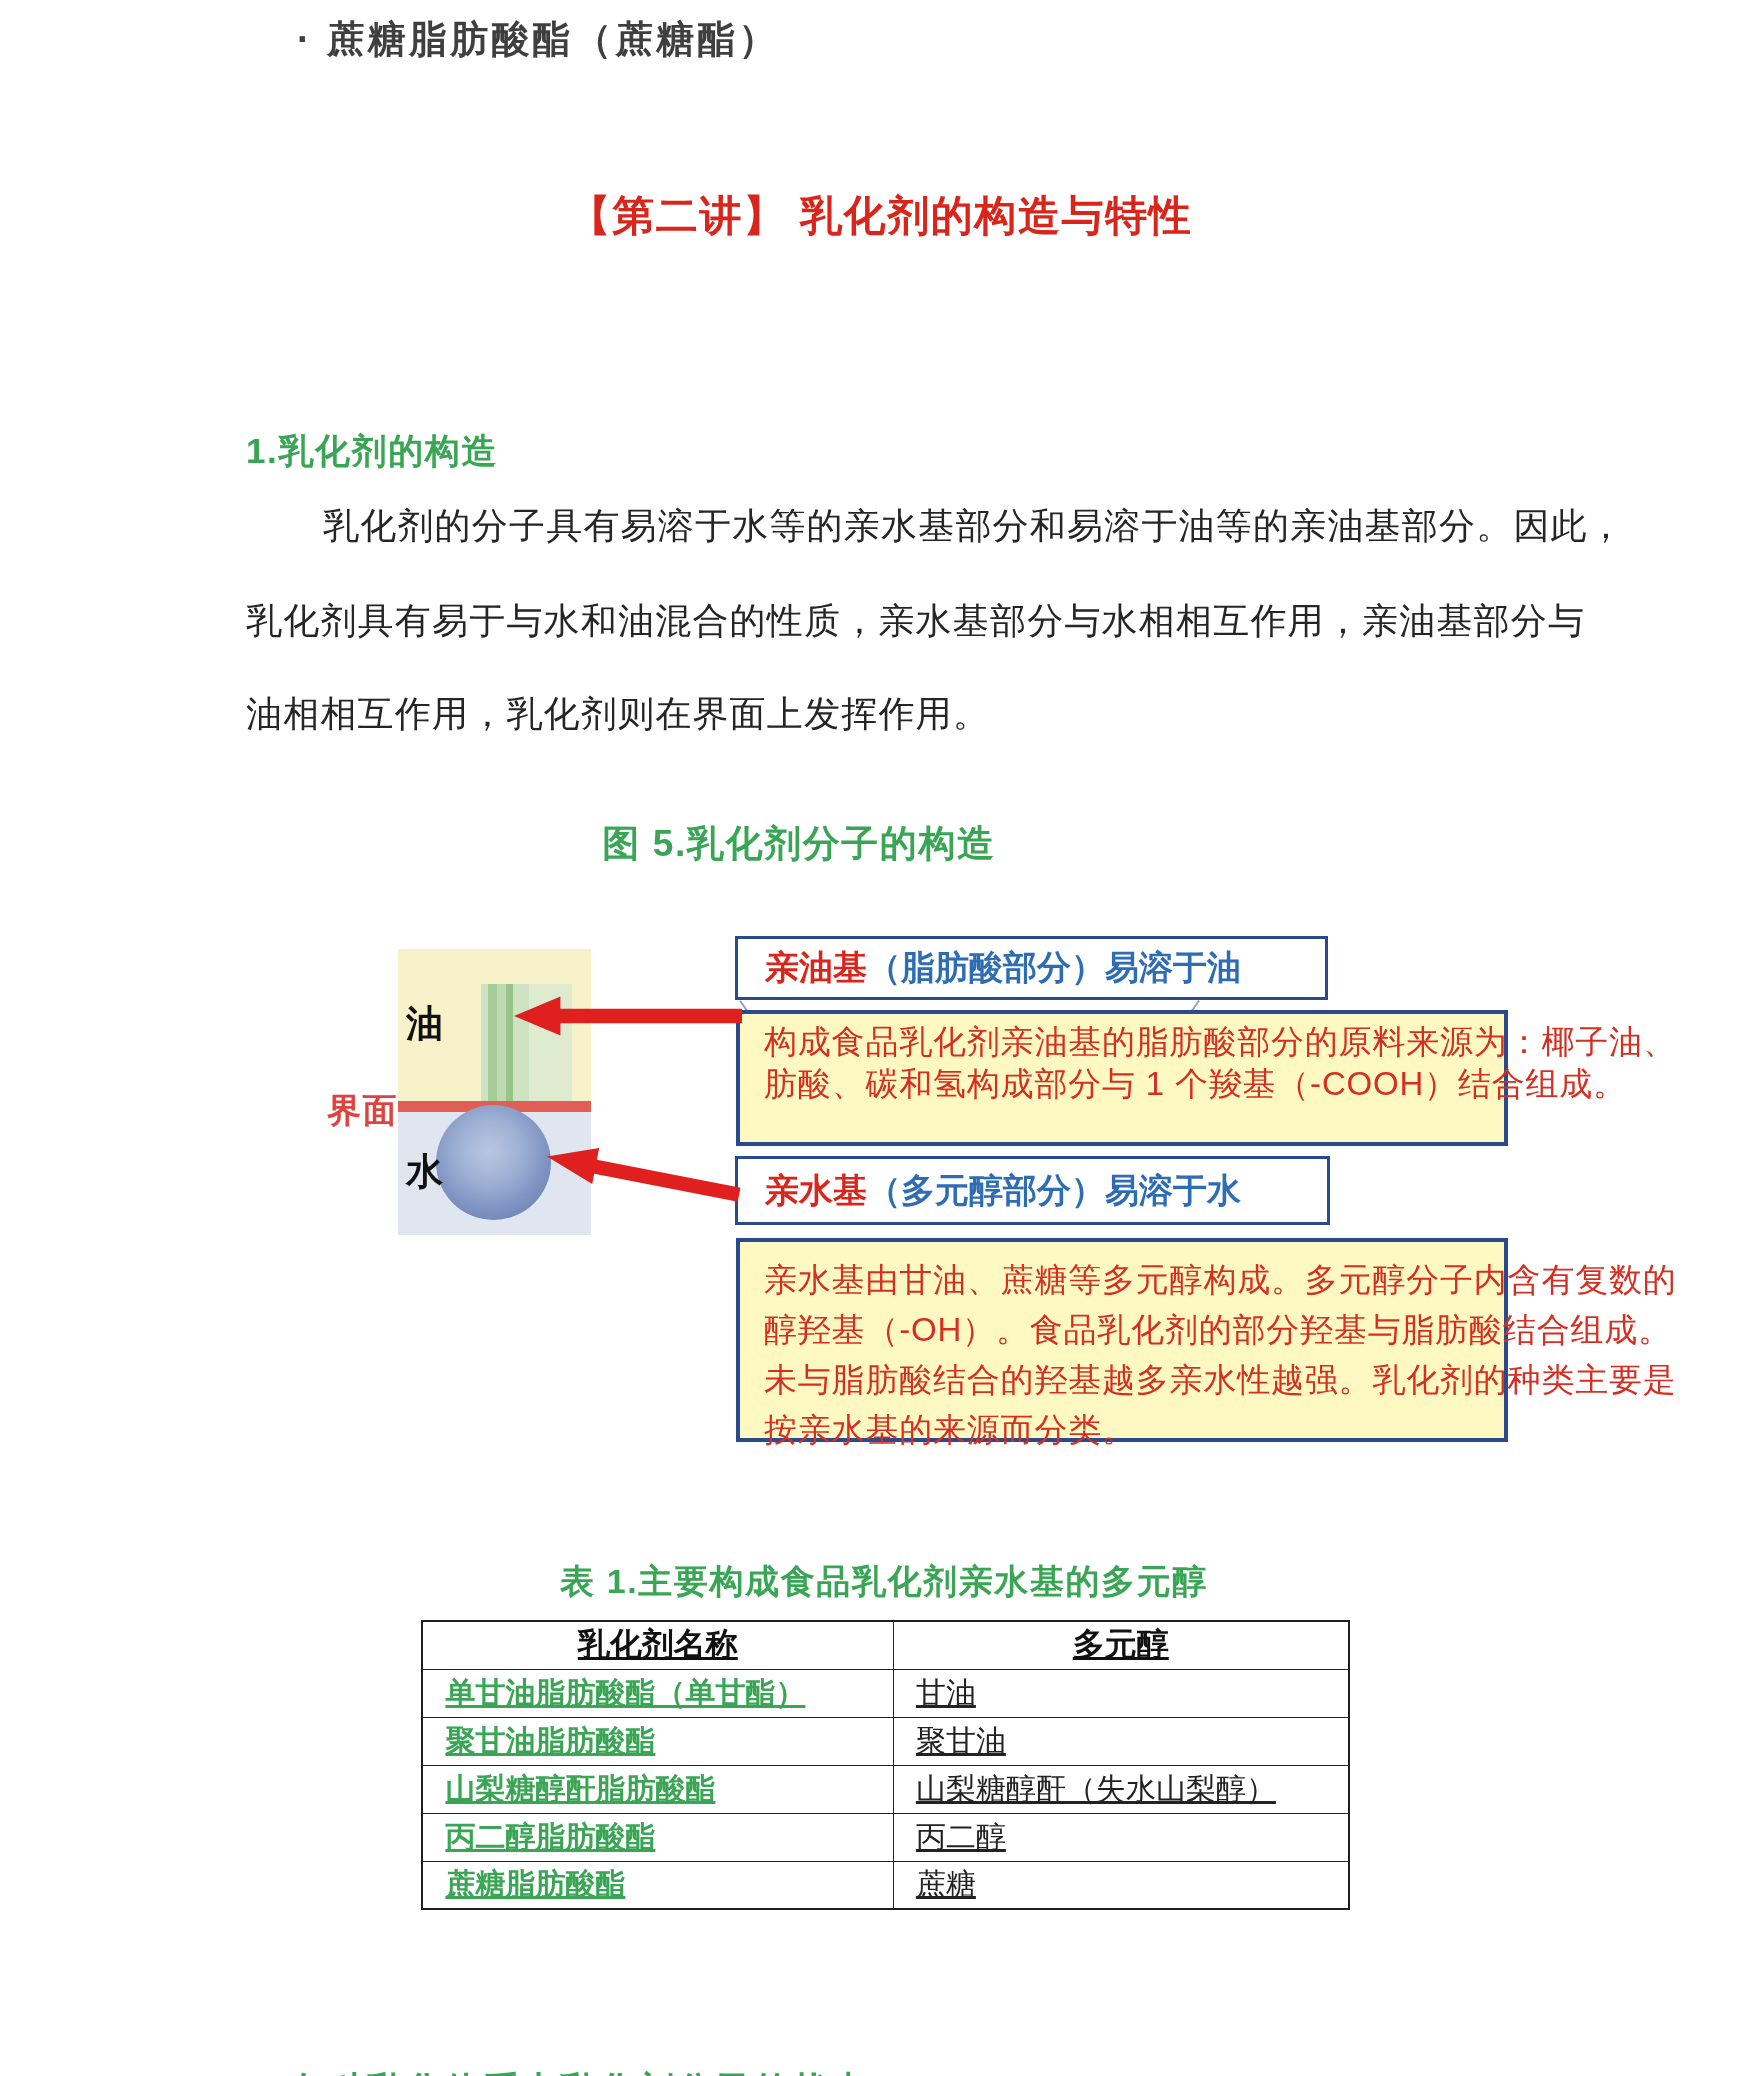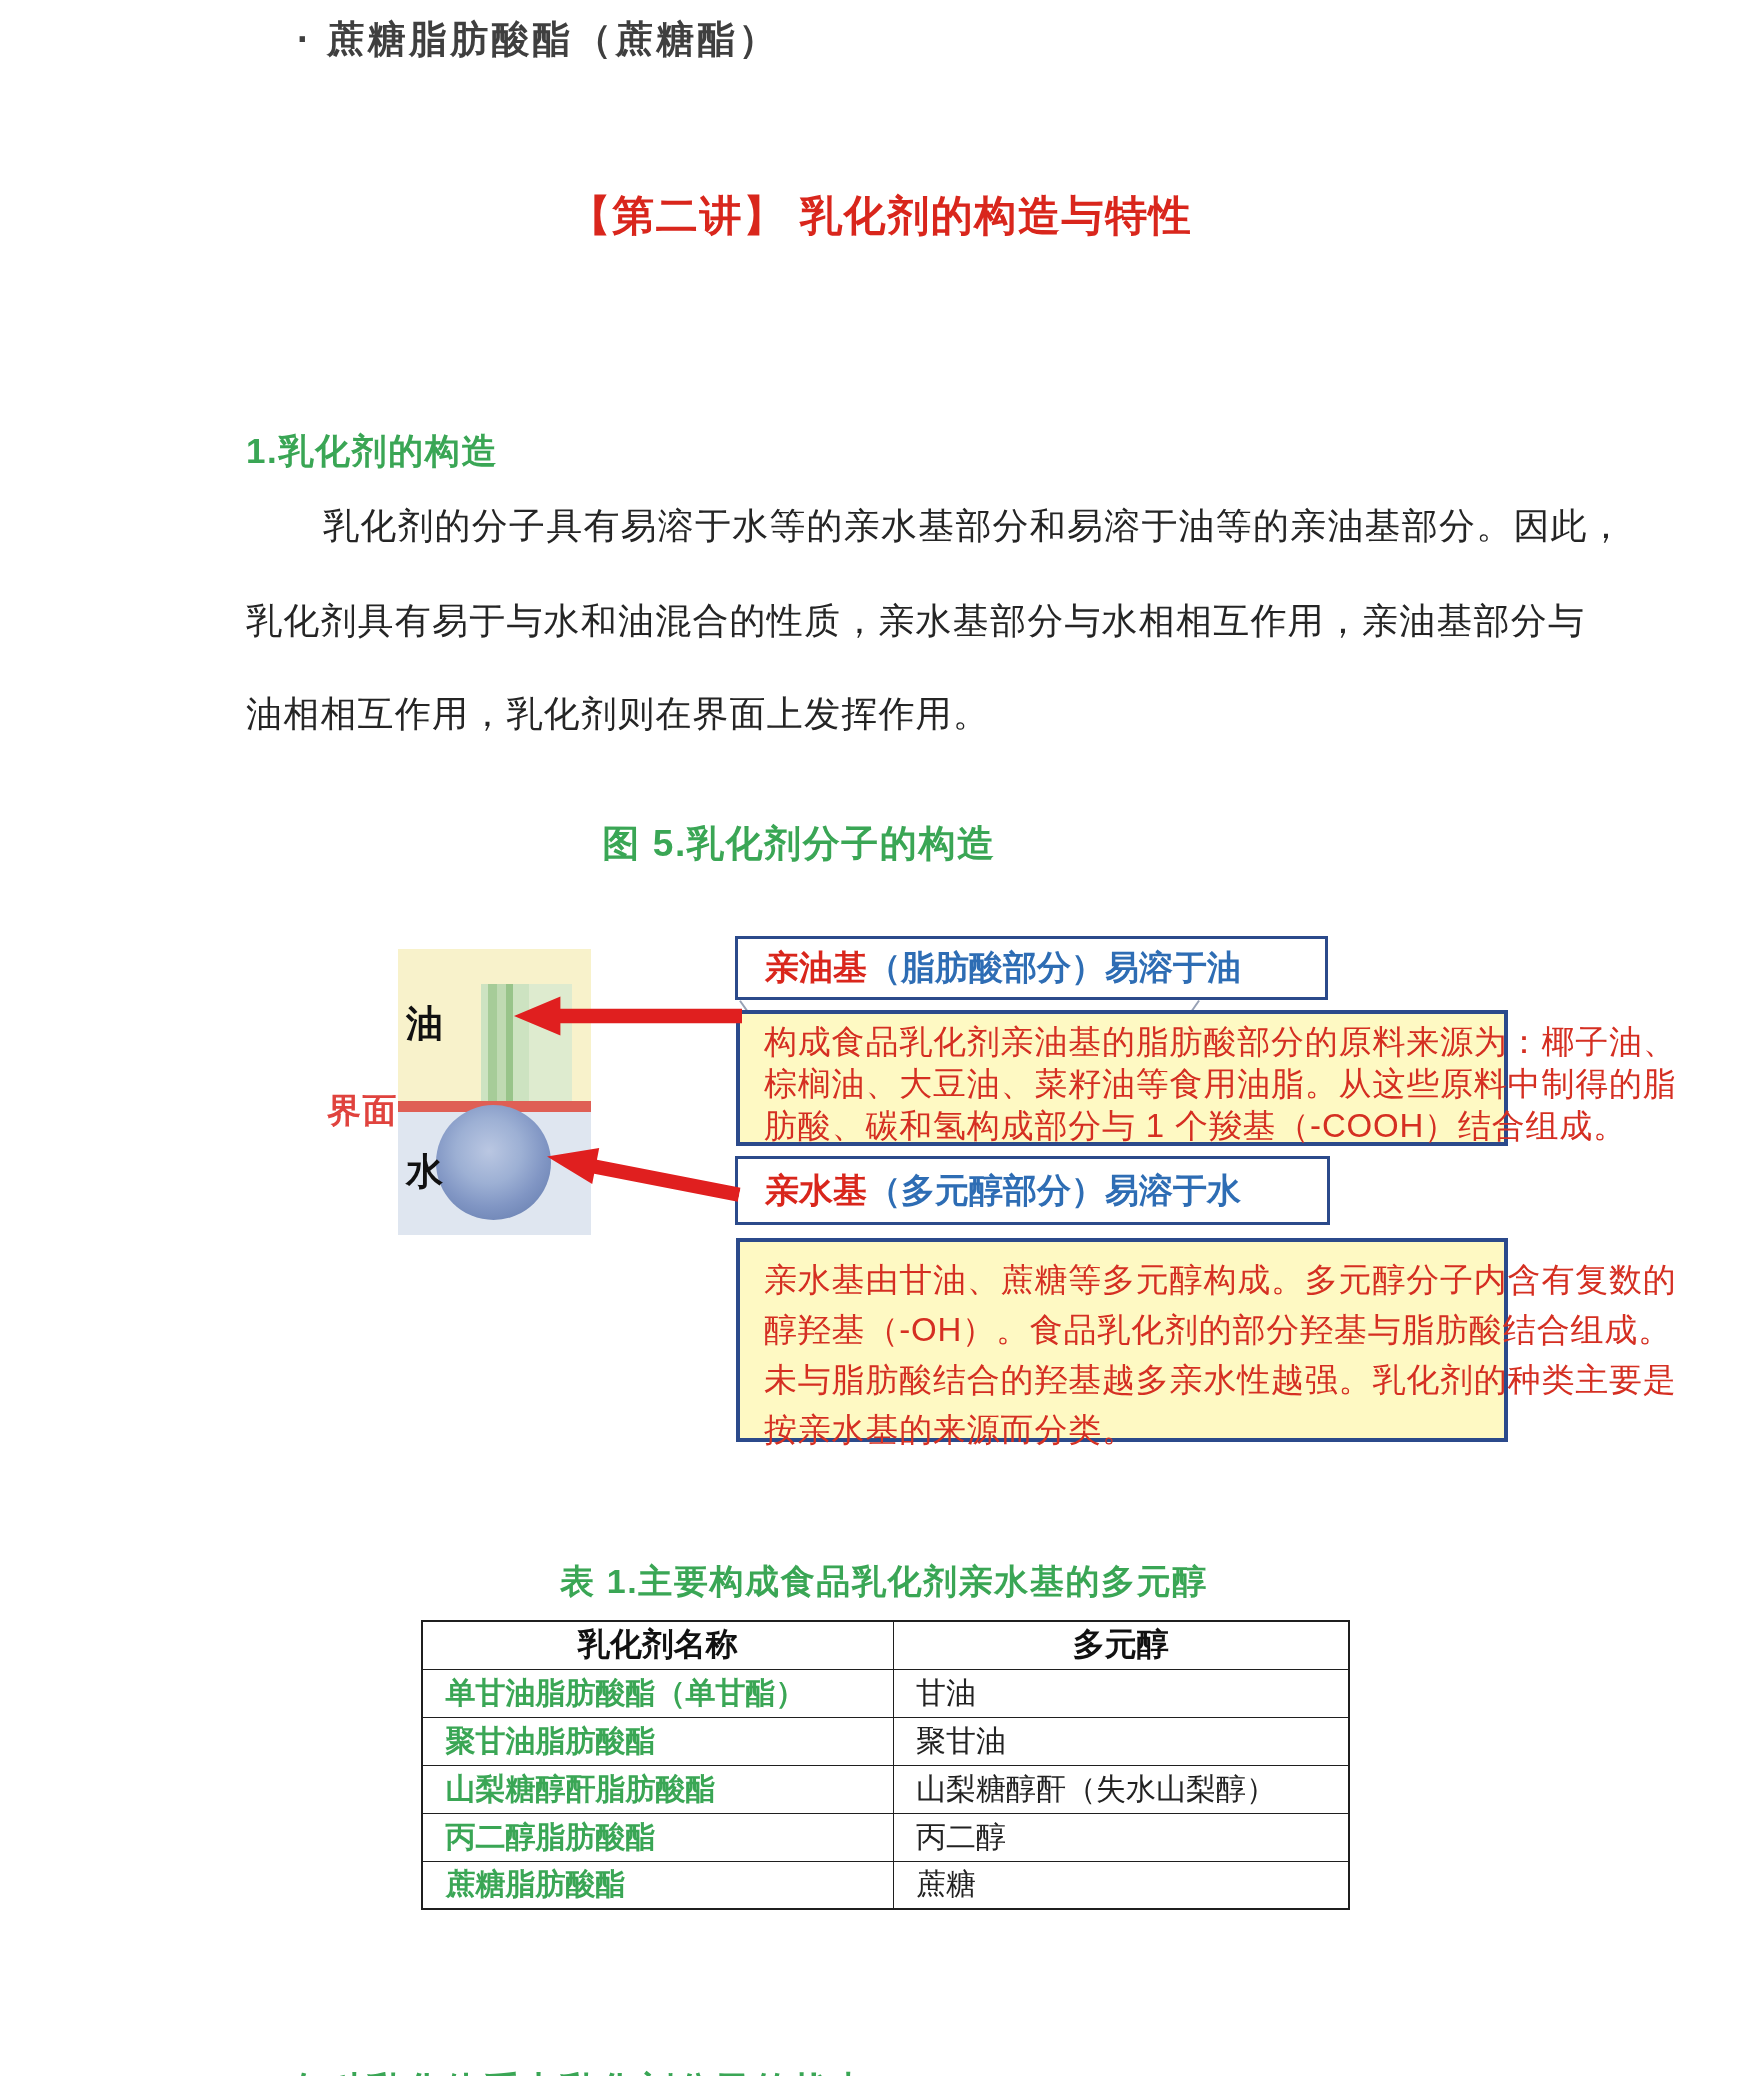--- a/index.html
+++ b/index.html
@@ -67,21 +67,21 @@
 
   .tick{width:2.4px;height:17.6px;background:#97a1b5;}
   .tick-left{left:744px;top:999px;transform:rotate(-35deg);}
   .tick-right{left:1193px;top:999px;transform:rotate(35deg);}
 
   
   .table-caption{left:884px;top:1559px;transform:translateX(-50%);font-size:34px;font-weight:bold;
     color:#3aa655;letter-spacing:1.6px;white-space:nowrap;}
   table.polyol{position:absolute;left:421px;top:1620px;width:927px;border-collapse:collapse;
     table-layout:fixed;border:2.4px solid #1f1f1f;}
-  table.polyol th,table.polyol td{border:1.6px solid #1f1f1f;height:48px;padding:0;box-sizing:border-box;}
+  table.polyol th,table.polyol td{border:1.6px solid #1f1f1f;height:48px;padding:0;box-sizing:border-box;text-decoration:underline;}
   table.polyol th{font-size:32px;font-weight:bold;color:#111;text-align:center;}
   table.polyol td{font-size:30px;padding-left:22.4px;vertical-align:middle;}
   td.emul-name{color:#3aa655;font-weight:bold;}
   td.polyol-name{color:#222;font-weight:normal;}
 </style>
 </head>
 <body>
 
 <div id="page">
 
@@ -111,21 +111,20 @@
 
   <div class="abs callout-title-box box1">
     <span class="co-prefix">亲油基</span>
       <span class="co-rest">（脂肪酸部分）易溶于油</span>
   </div>
   <div class="abs tick tick-left"></div>
   <div class="abs tick tick-right"></div>
 
   <div class="abs callout-body-box box2">
     <div class="co-line">构成食品乳化剂亲油基的脂肪酸部分的原料来源为：椰子油、</div>
-    <div class="co-line">棕榈油、大豆油、菜籽油等食用油脂。从这些原料中制得的脂</div>
     <div class="co-line">肪酸、碳和氢构成部分与 1 个羧基（-COOH）结合组成。</div>
   </div>
 
   <div class="abs callout-title-box box3">
     <span class="co-prefix">亲水基</span>
       <span class="co-rest">（多元醇部分）易溶于水</span>
   </div>
 
   <div class="abs callout-body-box box4">
     <div class="co-line">亲水基由甘油、蔗糖等多元醇构成。多元醇分子内含有复数的</div>

